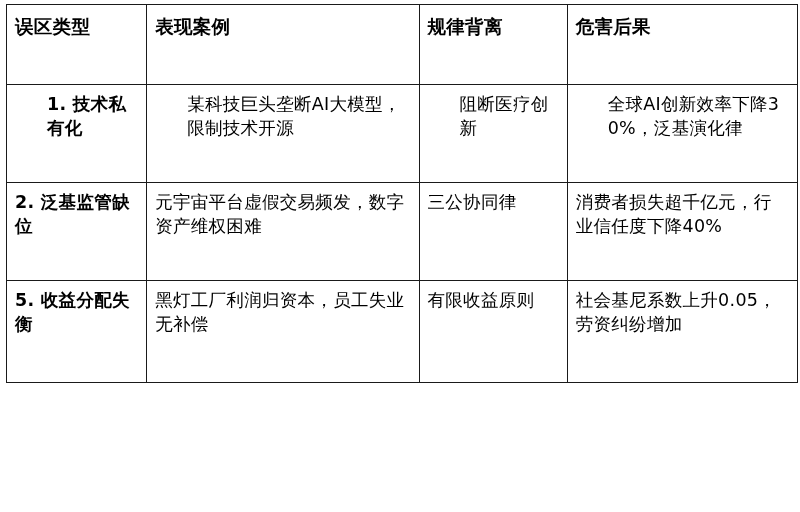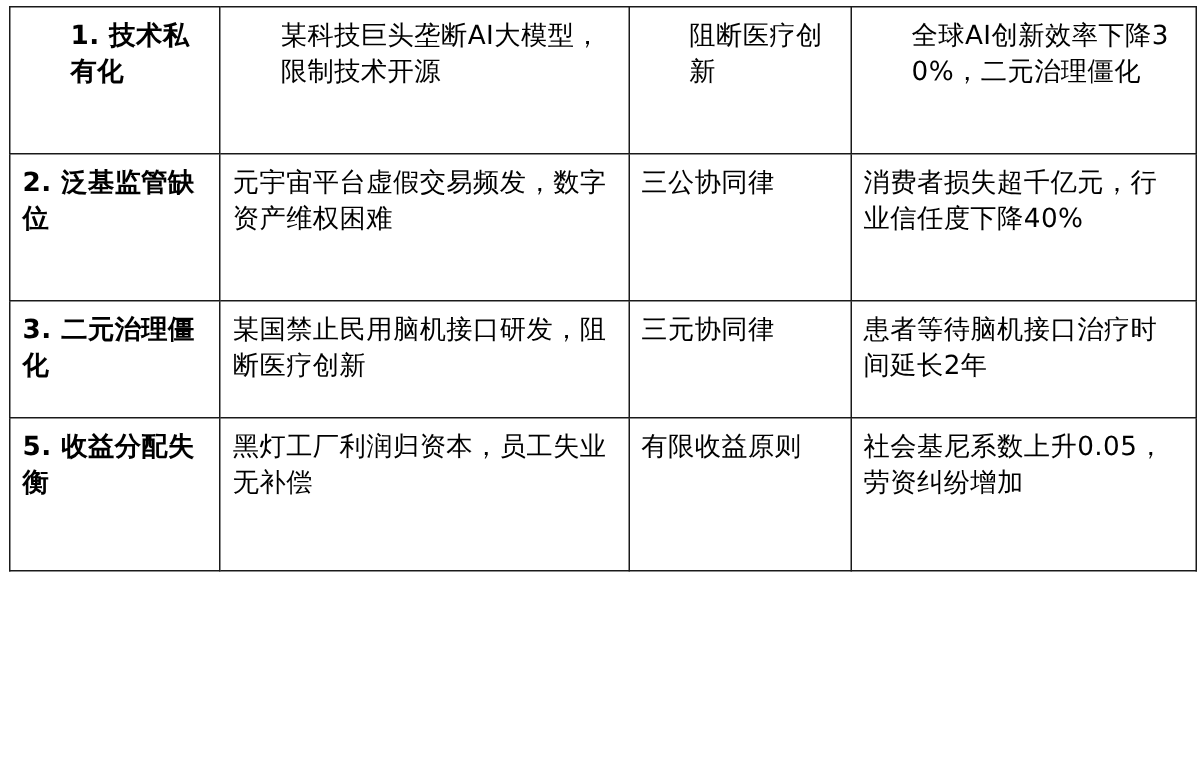--- a/index.html
+++ b/index.html
@@ -67,37 +67,37 @@
 
 <div class="sheet">
   <table class="grid">
     <colgroup>
       <col class="c0">
       <col class="c1">
       <col class="c2">
       <col class="c3">
     </colgroup>
     <tbody>
+      <tr class="head r0">
+        <td>误区类型</td>
+        <td>表现案例</td>
+        <td>规律背离</td>
+        <td>危害后果</td>
+      </tr>
       <tr class="body r1">
         <td class="keycell">1. 技术私有化</td>
         <td>某科技巨头垄断AI大模型，限制技术开源</td>
         <td>阻断医疗创新</td>
-        <td>全球AI创新效率下降30%，二元治理僵化</td>
+        <td>全球AI创新效率下降30%，泛基演化律</td>
       </tr>
       <tr class="body r2">
         <td class="keycell">2. 泛基监管缺位</td>
         <td>元宇宙平台虚假交易频发，数字资产维权困难</td>
         <td>三公协同律</td>
         <td>消费者损失超千亿元，行业信任度下降40%</td>
-      </tr>
-      <tr class="body r3">
-        <td class="keycell">3. 二元治理僵化</td>
-        <td>某国禁止民用脑机接口研发，阻断医疗创新</td>
-        <td>三元协同律</td>
-        <td>患者等待脑机接口治疗时间延长2年</td>
       </tr>
       <tr class="body r5">
         <td class="keycell">5. 收益分配失衡</td>
         <td>黑灯工厂利润归资本，员工失业无补偿</td>
         <td>有限收益原则</td>
         <td>社会基尼系数上升0.05，劳资纠纷增加</td>
       </tr>
     </tbody>
   </table>
 </div>

